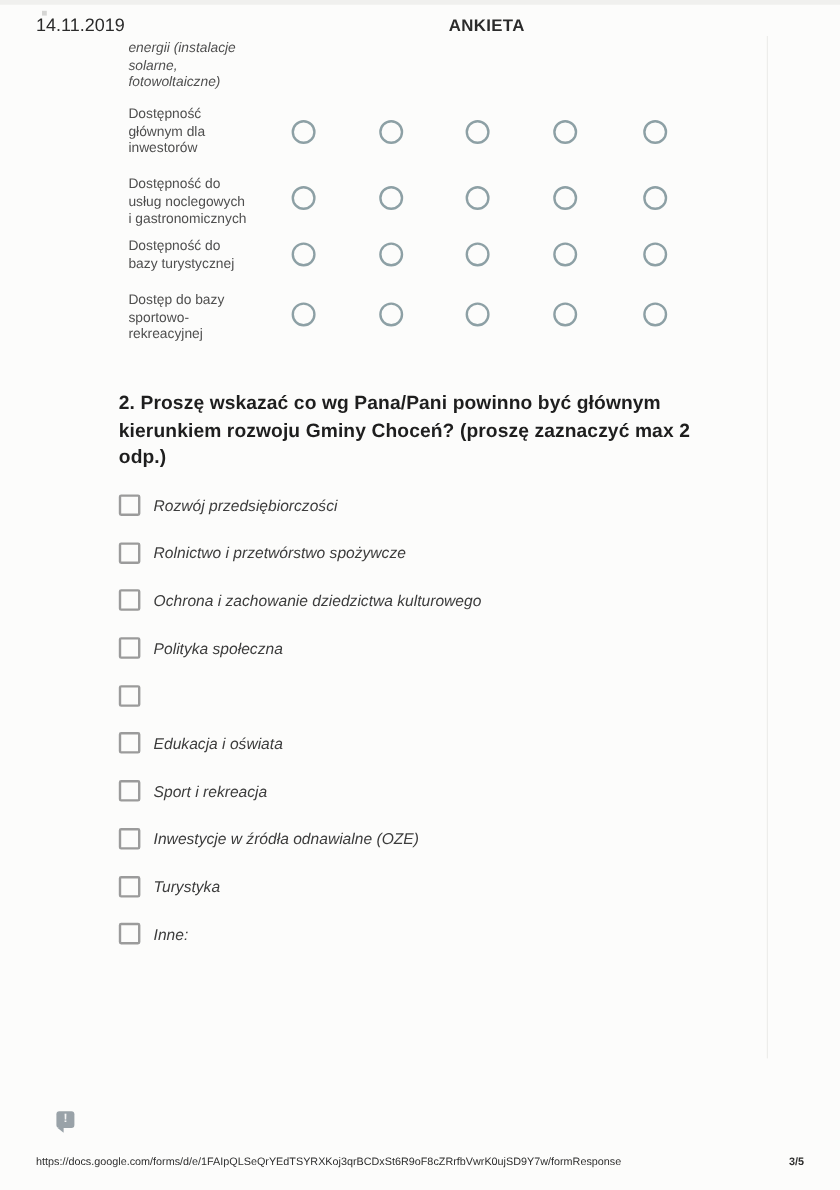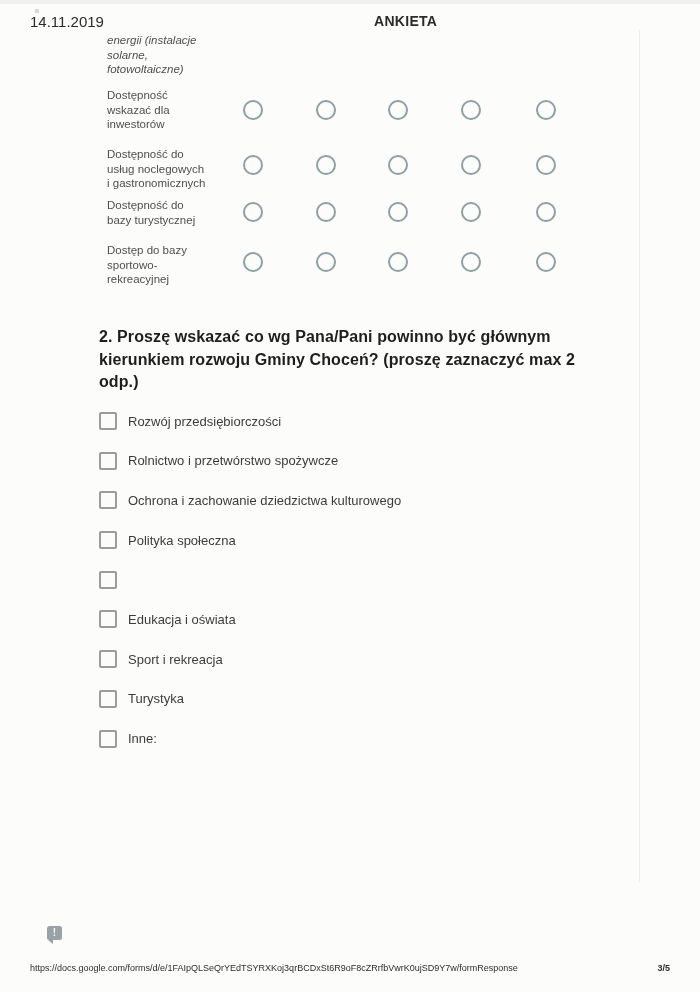--- a/index.html
+++ b/index.html
@@ -32,21 +32,21 @@
   .radio {
     position:absolute; width:16px; height:16px;
     border:2px solid #8da0a5; border-radius:50%; background:#fcfcfb;
   }
   .c1 { left:243px; } .c2 { left:316px; } .c3 { left:388px; } .c4 { left:461px; } .c5 { left:536px; }
 
   
   .q2-heading { position:absolute; left:99px; top:326px; width:520px; font-size:16px; font-weight:bold; line-height:22.5px; letter-spacing:.1px; color:#1e1e1e; }
 
   
-  .options { position:absolute; left:99px; top:412px; }
+  .options { position:absolute; left:99px; top:412px;font-style:italic; }
   .opt { display:flex; align-items:center; height:18px; margin-bottom:21.7px; }
   .cbox { width:14px; height:14px; border:2px solid #9b9b9b; border-radius:2px; background:#fcfcfb; flex:0 0 auto; }
   .olabel { margin-left:11px; font-size:13px; color:#3c3c3c; white-space:nowrap; }
 
   
   .bubble { position:absolute; left:47px; top:926px; width:15px; height:14px; background:#99a2a8; border-radius:2.5px; }
   .bubble-glyph { position:absolute; left:0; top:0; width:15px; height:14px; color:#f4f4f4; font-size:10px; font-weight:bold; text-align:center; line-height:14px; }
   .bubble-tail { position:absolute; left:1px; bottom:-4px; width:0; height:0; border-style:solid; border-width:4px 0 0 5px; border-color:#99a2a8 transparent transparent transparent; }
 
   
@@ -67,21 +67,21 @@
 
   <div>
     <div class="rlabel carry">
       <div>energii (instalacje</div>
       <div>solarne,</div>
       <div>fotowoltaiczne)</div>
     </div>
 
     <div class="rlabel l1">
       <div>Dostępność</div>
-      <div>wskazać dla</div>
+      <div>głównym dla</div>
       <div>inwestorów</div>
     </div>
     <div class="radio-row rr1">
       <span class="radio c1"></span>
       <span class="radio c2"></span>
       <span class="radio c3"></span>
       <span class="radio c4"></span>
       <span class="radio c5"></span>
     </div>
 
@@ -153,20 +153,24 @@
     <div class="opt">
       <span class="cbox"></span>
       <span class="olabel">Edukacja i oświata</span>
     </div>
     <div class="opt">
       <span class="cbox"></span>
       <span class="olabel">Sport i rekreacja</span>
     </div>
     <div class="opt">
       <span class="cbox"></span>
+      <span class="olabel">Inwestycje w źródła odnawialne (OZE)</span>
+    </div>
+    <div class="opt">
+      <span class="cbox"></span>
       <span class="olabel">Turystyka</span>
     </div>
     <div class="opt">
       <span class="cbox"></span>
       <span class="olabel">Inne:</span>
     </div>
   </div>
 
   <div class="bubble">
     <span class="bubble-glyph">!</span>

